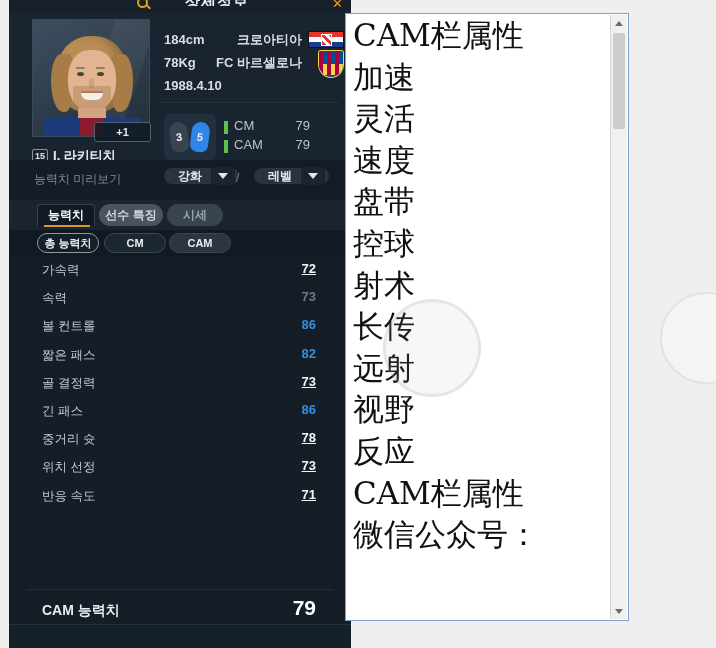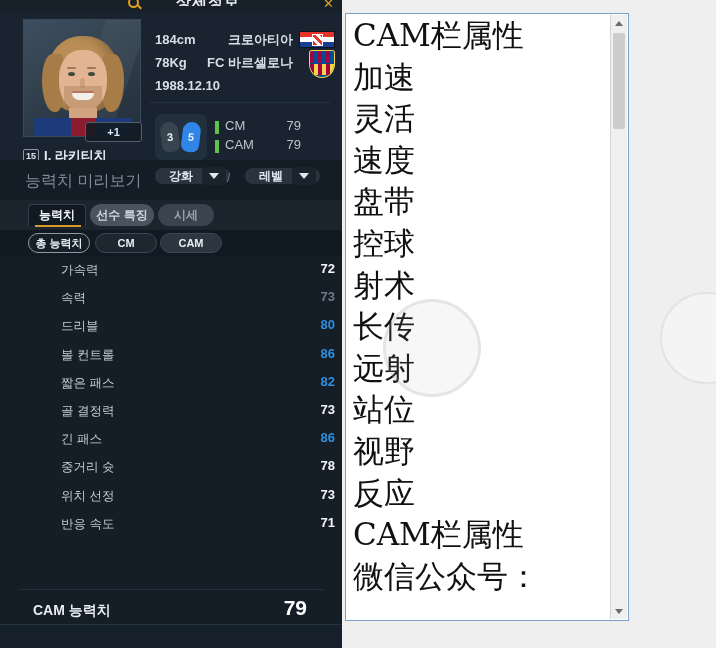--- a/index.html
+++ b/index.html
@@ -10,21 +10,21 @@
     -webkit-font-smoothing:antialiased;
   }
   #root{position:relative;width:716px;height:648px;}
 
   
   .page-bg{position:absolute;left:342px;top:0;width:374px;height:648px;background:#efefef;}
   .circle-wm{position:absolute;left:660px;top:292px;width:88px;height:88px;border-radius:50%;
              border:2px solid #e3e3e3;background:#f4f4f4;}
 
   
-  .panel{position:absolute;left:0;top:0;width:342px;height:648px;background:#bef264;overflow:hidden;}
+  .panel{position:absolute;left:9px;top:0;width:342px;height:648px;background:#bef264;overflow:hidden;}
   .panel-edge{position:absolute;left:0;top:0;width:3px;height:648px;background:#101820;}
   .topbar{position:absolute;left:0;top:0;width:342px;height:12px;background:#18212a;}
   .topbar .tt{position:absolute;left:118px;top:-7px;width:180px;text-align:center;color:#e9edf2;
               font-size:15px;font-weight:bold;letter-spacing:1px;white-space:nowrap;overflow:hidden;height:13px;}
   .topbar .mag{position:absolute;left:128px;top:-3px;width:11px;height:11px;border:2px solid #e0a11c;
                border-radius:50%;box-sizing:border-box;}
   .topbar .mag:after{content:"";position:absolute;left:7px;top:7px;width:5px;height:2px;background:#e0a11c;
                transform:rotate(45deg);}
   .topbar .xx{position:absolute;right:8px;top:-4px;color:#e0a11c;font-size:13px;font-weight:bold;}
 
@@ -88,21 +88,21 @@
   .foot.strong{left:27px;background:#2f86e8;transform:rotate(7deg);}
 
   .posbox{position:absolute;left:215px;top:106px;width:120px;}
   .posrow{position:relative;height:19px;color:#b9c3cd;font-size:13px;}
   .posrow .bar{position:absolute;left:0;top:3px;width:4px;height:13px;background:#5fc24a;}
   .posrow .lbl{position:absolute;left:10px;top:0;font-weight:normal;}
   .posrow .val{position:absolute;right:34px;top:0;}
 
   
   .preview{position:absolute;left:0;top:160px;width:342px;height:40px;background:#141d25;}
-  .preview .ptxt{position:absolute;left:25px;top:11px;color:#7f8c99;font-size:16px;}
+  .preview .ptxt{position:absolute;left:25px;top:11px;color:#7f8c99;font-size:12px;}
   .drop{position:absolute;top:8px;height:16px;border-radius:12px;background:#2a343f;display:flex;align-items:center;}
   .drop .dtxt{color:#e2e8ef;font-size:12px;font-weight:bold;padding:0 9px 0 14px;}
   .drop .arrow{width:24px;height:18px;background:#1b232c;border-radius:3px;display:flex;align-items:center;
        justify-content:center;margin-right:4px;}
   .drop .arrow i{width:0;height:0;border-left:5px solid transparent;border-right:5px solid transparent;
        border-top:6px solid #e2e8ef;display:block;}
   .drop.d1{left:155px;} .drop.d2{left:245px;}
   .slash{position:absolute;left:227px;top:11px;color:#6b7884;font-size:12px;}
 
   
@@ -117,25 +117,25 @@
 
   .subtabs{position:absolute;left:0;top:230px;width:342px;height:26px;background:#111a22;}
   .stab{position:absolute;top:3px;height:20px;border-radius:10px;display:flex;align-items:center;
         justify-content:center;font-size:11px;font-weight:bold;box-sizing:border-box;}
   .stab.s1{left:28px;width:62px;background:#151f28;border:1px solid #8e99a4;color:#e8edf2;}
   .stab.s2{left:95px;width:62px;background:#1d2730;border:1px solid #3b4752;color:#e8edf2;}
   .stab.s3{left:160px;width:62px;background:#2c3views;}
   .stab.s3{left:160px;width:62px;background:#2c3640;border:1px solid #3b4752;color:#e8edf2;}
 
   
-  .stats{position:absolute;left:0;top:256px;width:342px;height:368px;background:#151e26;padding-left:28px;}
+  .stats{position:absolute;left:0;top:256px;width:342px;height:368px;background:#151e26;}
   .srow{position:relative;height:28.2px;}
   .srow .sl{position:absolute;left:33px;top:6px;color:#c3ccd5;font-size:12.5px;}
   .srow .sv{position:absolute;right:35px;top:5px;font-size:13px;font-weight:bold;text-align:right;}
-  .sv.white{color:#f2f5f8;} .sv.gray{color:#6f7a85;} .sv.blue{color:#2f8fe0;}
+  .sv.white{color:#f2f5f8;text-decoration:underline;} .sv.gray{color:#6f7a85;} .sv.blue{color:#2f8fe0;}
   .total-div{position:absolute;left:18px;top:333px;width:306px;height:1px;background:#232e38;}
   .srow.total{position:absolute;left:0;top:338px;width:342px;height:34px;}
   .srow.total .sl{top:8px;font-size:14px;color:#e6ecf2;font-weight:bold;}
   .srow.total .sv{top:2px;font-size:21px;color:#ffffff;}
   .footer{position:absolute;left:0;top:624px;width:342px;height:24px;background:#16202a;border-top:1px solid #26323e;}
 
   
   .txtwin{position:absolute;left:345px;top:13px;width:284px;height:608px;background:#ffffff;
           border:1px solid #7da2c9;box-sizing:border-box;}
   .txtwin .inner{position:absolute;left:1px;top:1px;right:17px;bottom:1px;overflow:hidden;}
@@ -198,21 +198,21 @@
           <span class="l">184cm</span>
           <span class="r">크로아티아</span>
           <span class="flag"></span>
         </div>
         <div class="row">
           <span class="l">78Kg</span>
           <span class="r">FC 바르셀로나</span>
           <span class="crest"></span>
         </div>
         <div class="row">
-          <span class="l">1988.12.10</span>
+          <span class="l">1988.4.10</span>
         </div>
       </div>
 
       <div class="hdr-div"></div>
 
       <div class="feet">
         <div class="foot weak">3</div>
         <div class="foot strong">5</div>
       </div>
 
@@ -260,24 +260,20 @@
     </div>
 
     <div class="stats">
       <div class="srow">
         <span class="sl">가속력</span>
         <span class="sv white">72</span>
       </div>
       <div class="srow">
         <span class="sl">속력</span>
         <span class="sv gray">73</span>
-      </div>
-      <div class="srow">
-        <span class="sl">드리블</span>
-        <span class="sv blue">80</span>
       </div>
       <div class="srow">
         <span class="sl">볼 컨트롤</span>
         <span class="sv blue">86</span>
       </div>
       <div class="srow">
         <span class="sl">짧은 패스</span>
         <span class="sv blue">82</span>
       </div>
       <div class="srow">
@@ -316,21 +312,20 @@
       <div class="wm"></div>
       <div class="txtline">CAM栏属性</div>
       <div class="txtline">加速</div>
       <div class="txtline">灵活</div>
       <div class="txtline">速度</div>
       <div class="txtline">盘带</div>
       <div class="txtline">控球</div>
       <div class="txtline">射术</div>
       <div class="txtline">长传</div>
       <div class="txtline">远射</div>
-      <div class="txtline">站位</div>
       <div class="txtline">视野</div>
       <div class="txtline">反应</div>
       <div class="txtline">CAM栏属性</div>
       <div class="txtline">微信公众号：</div>
 
     </div>
     <div class="sbar">
       <div class="sbtn up">
           <i></i>
         </div>

